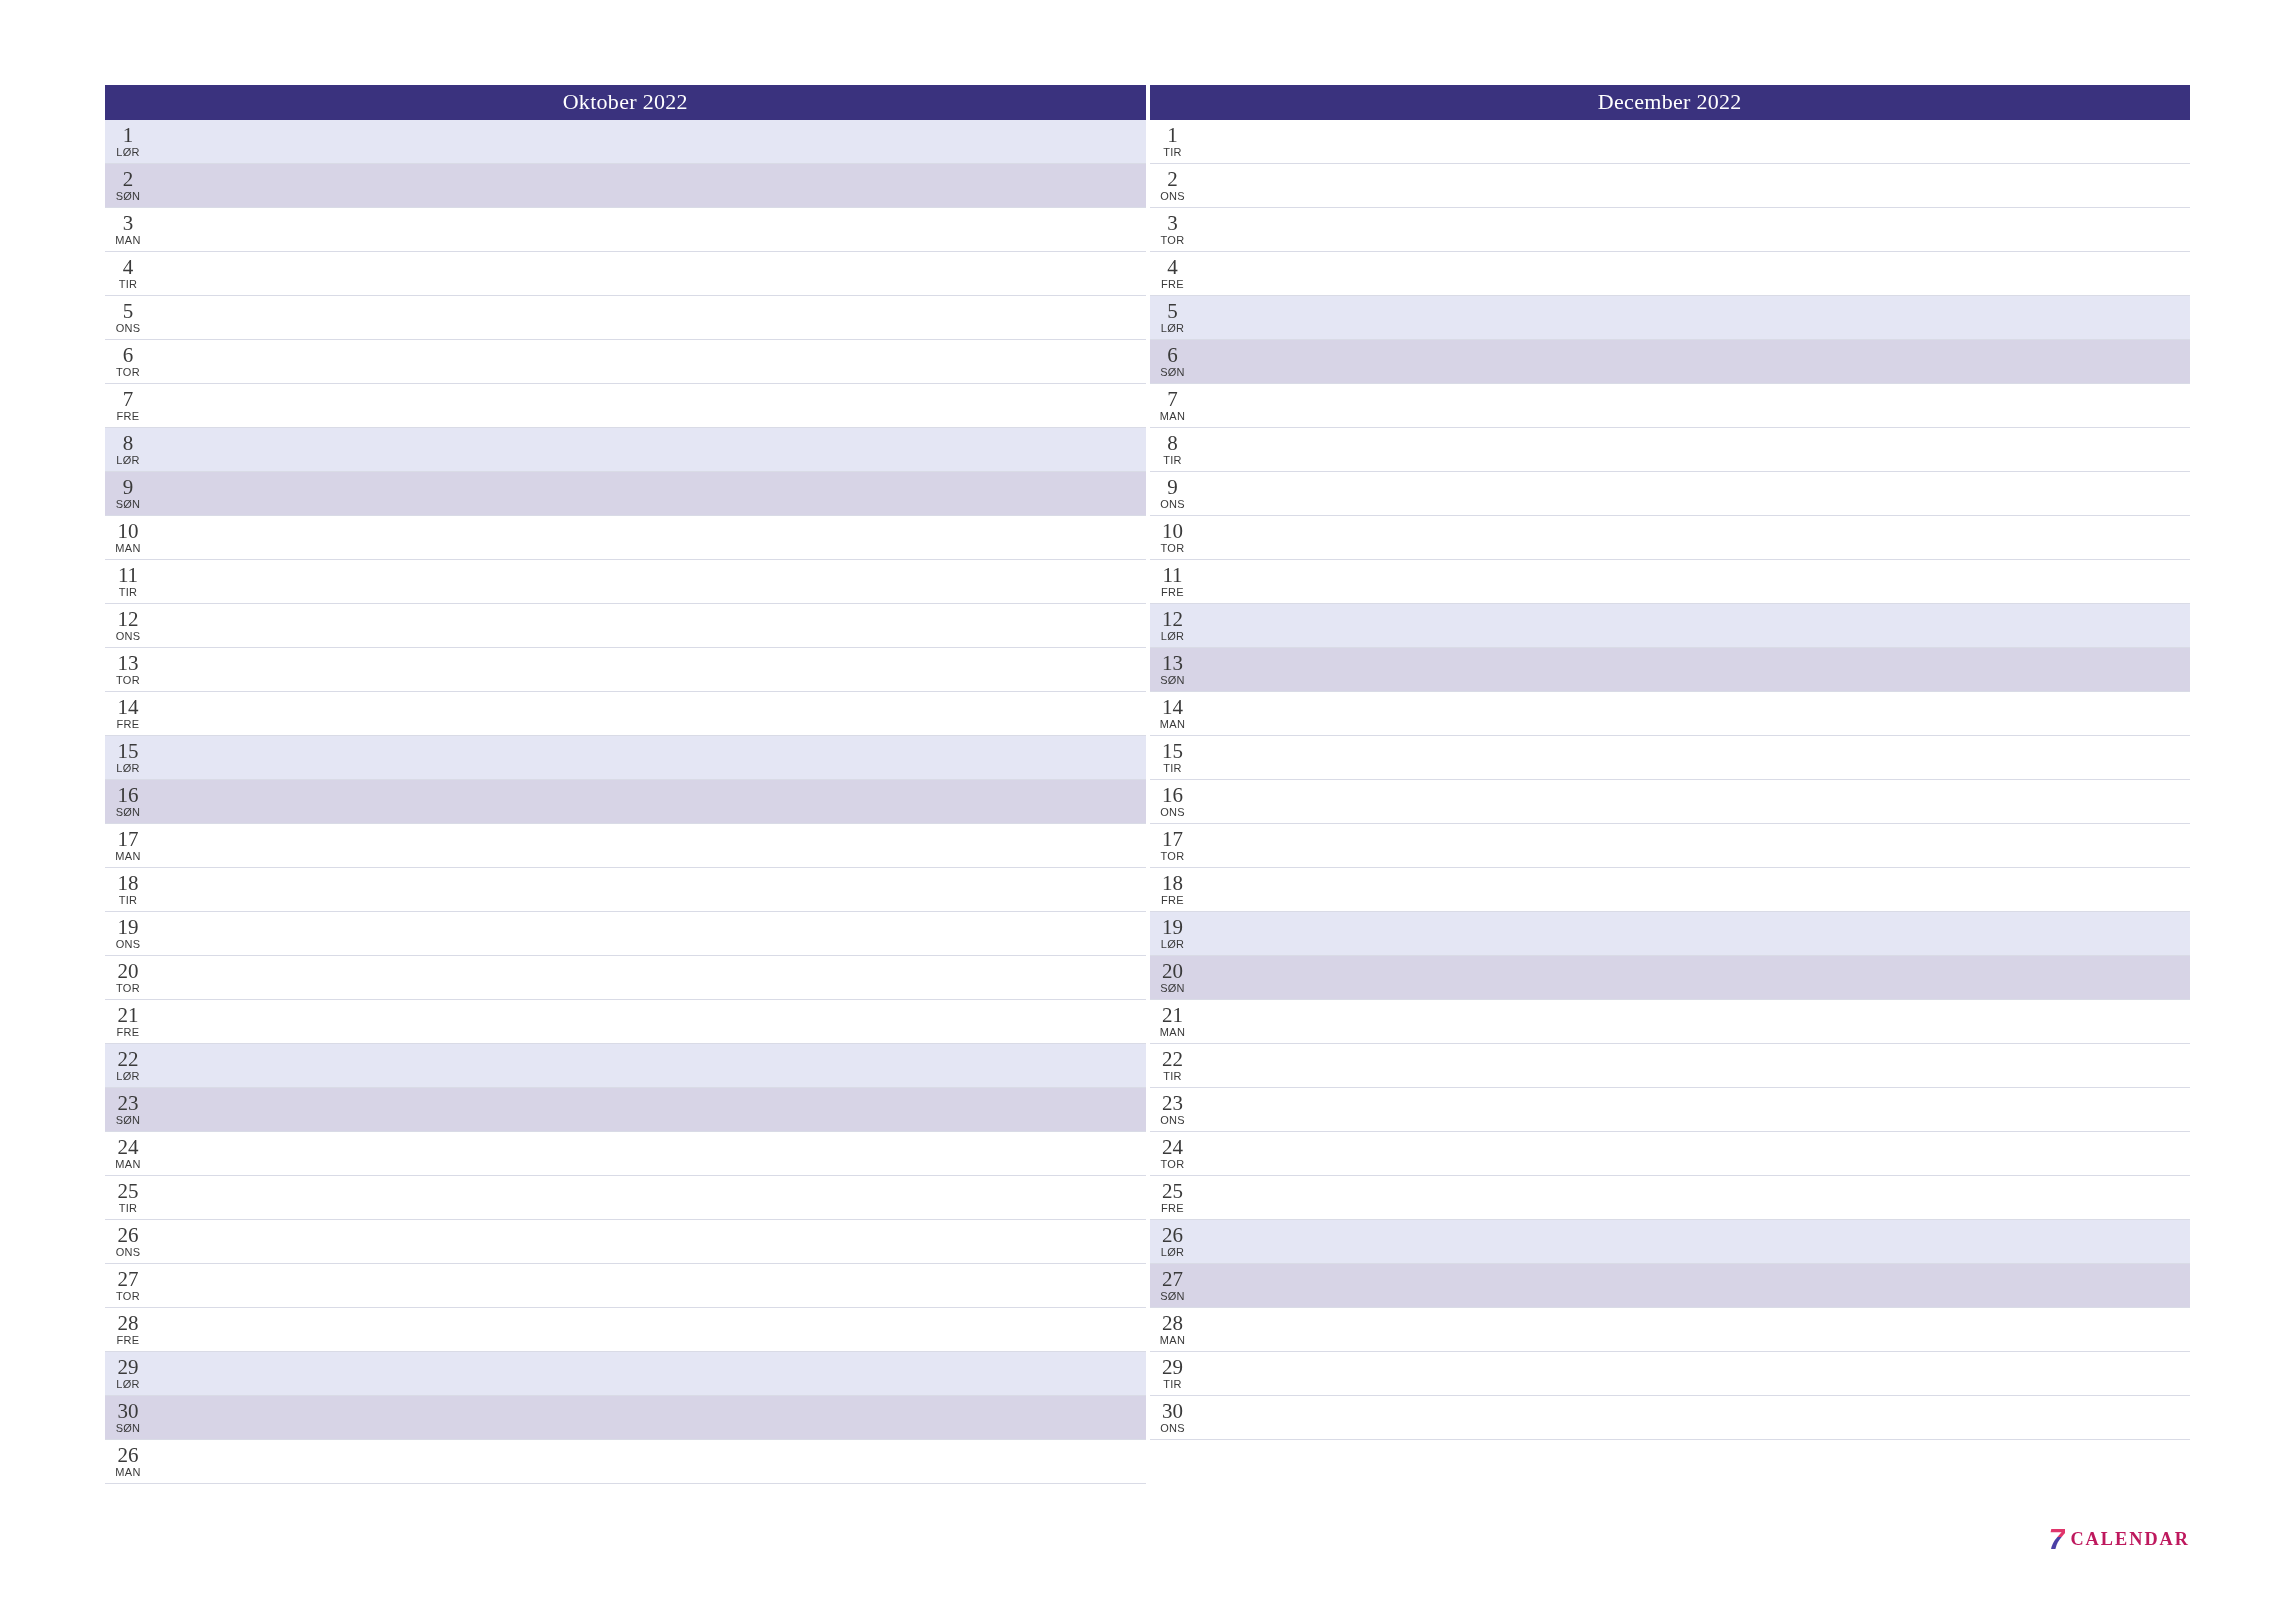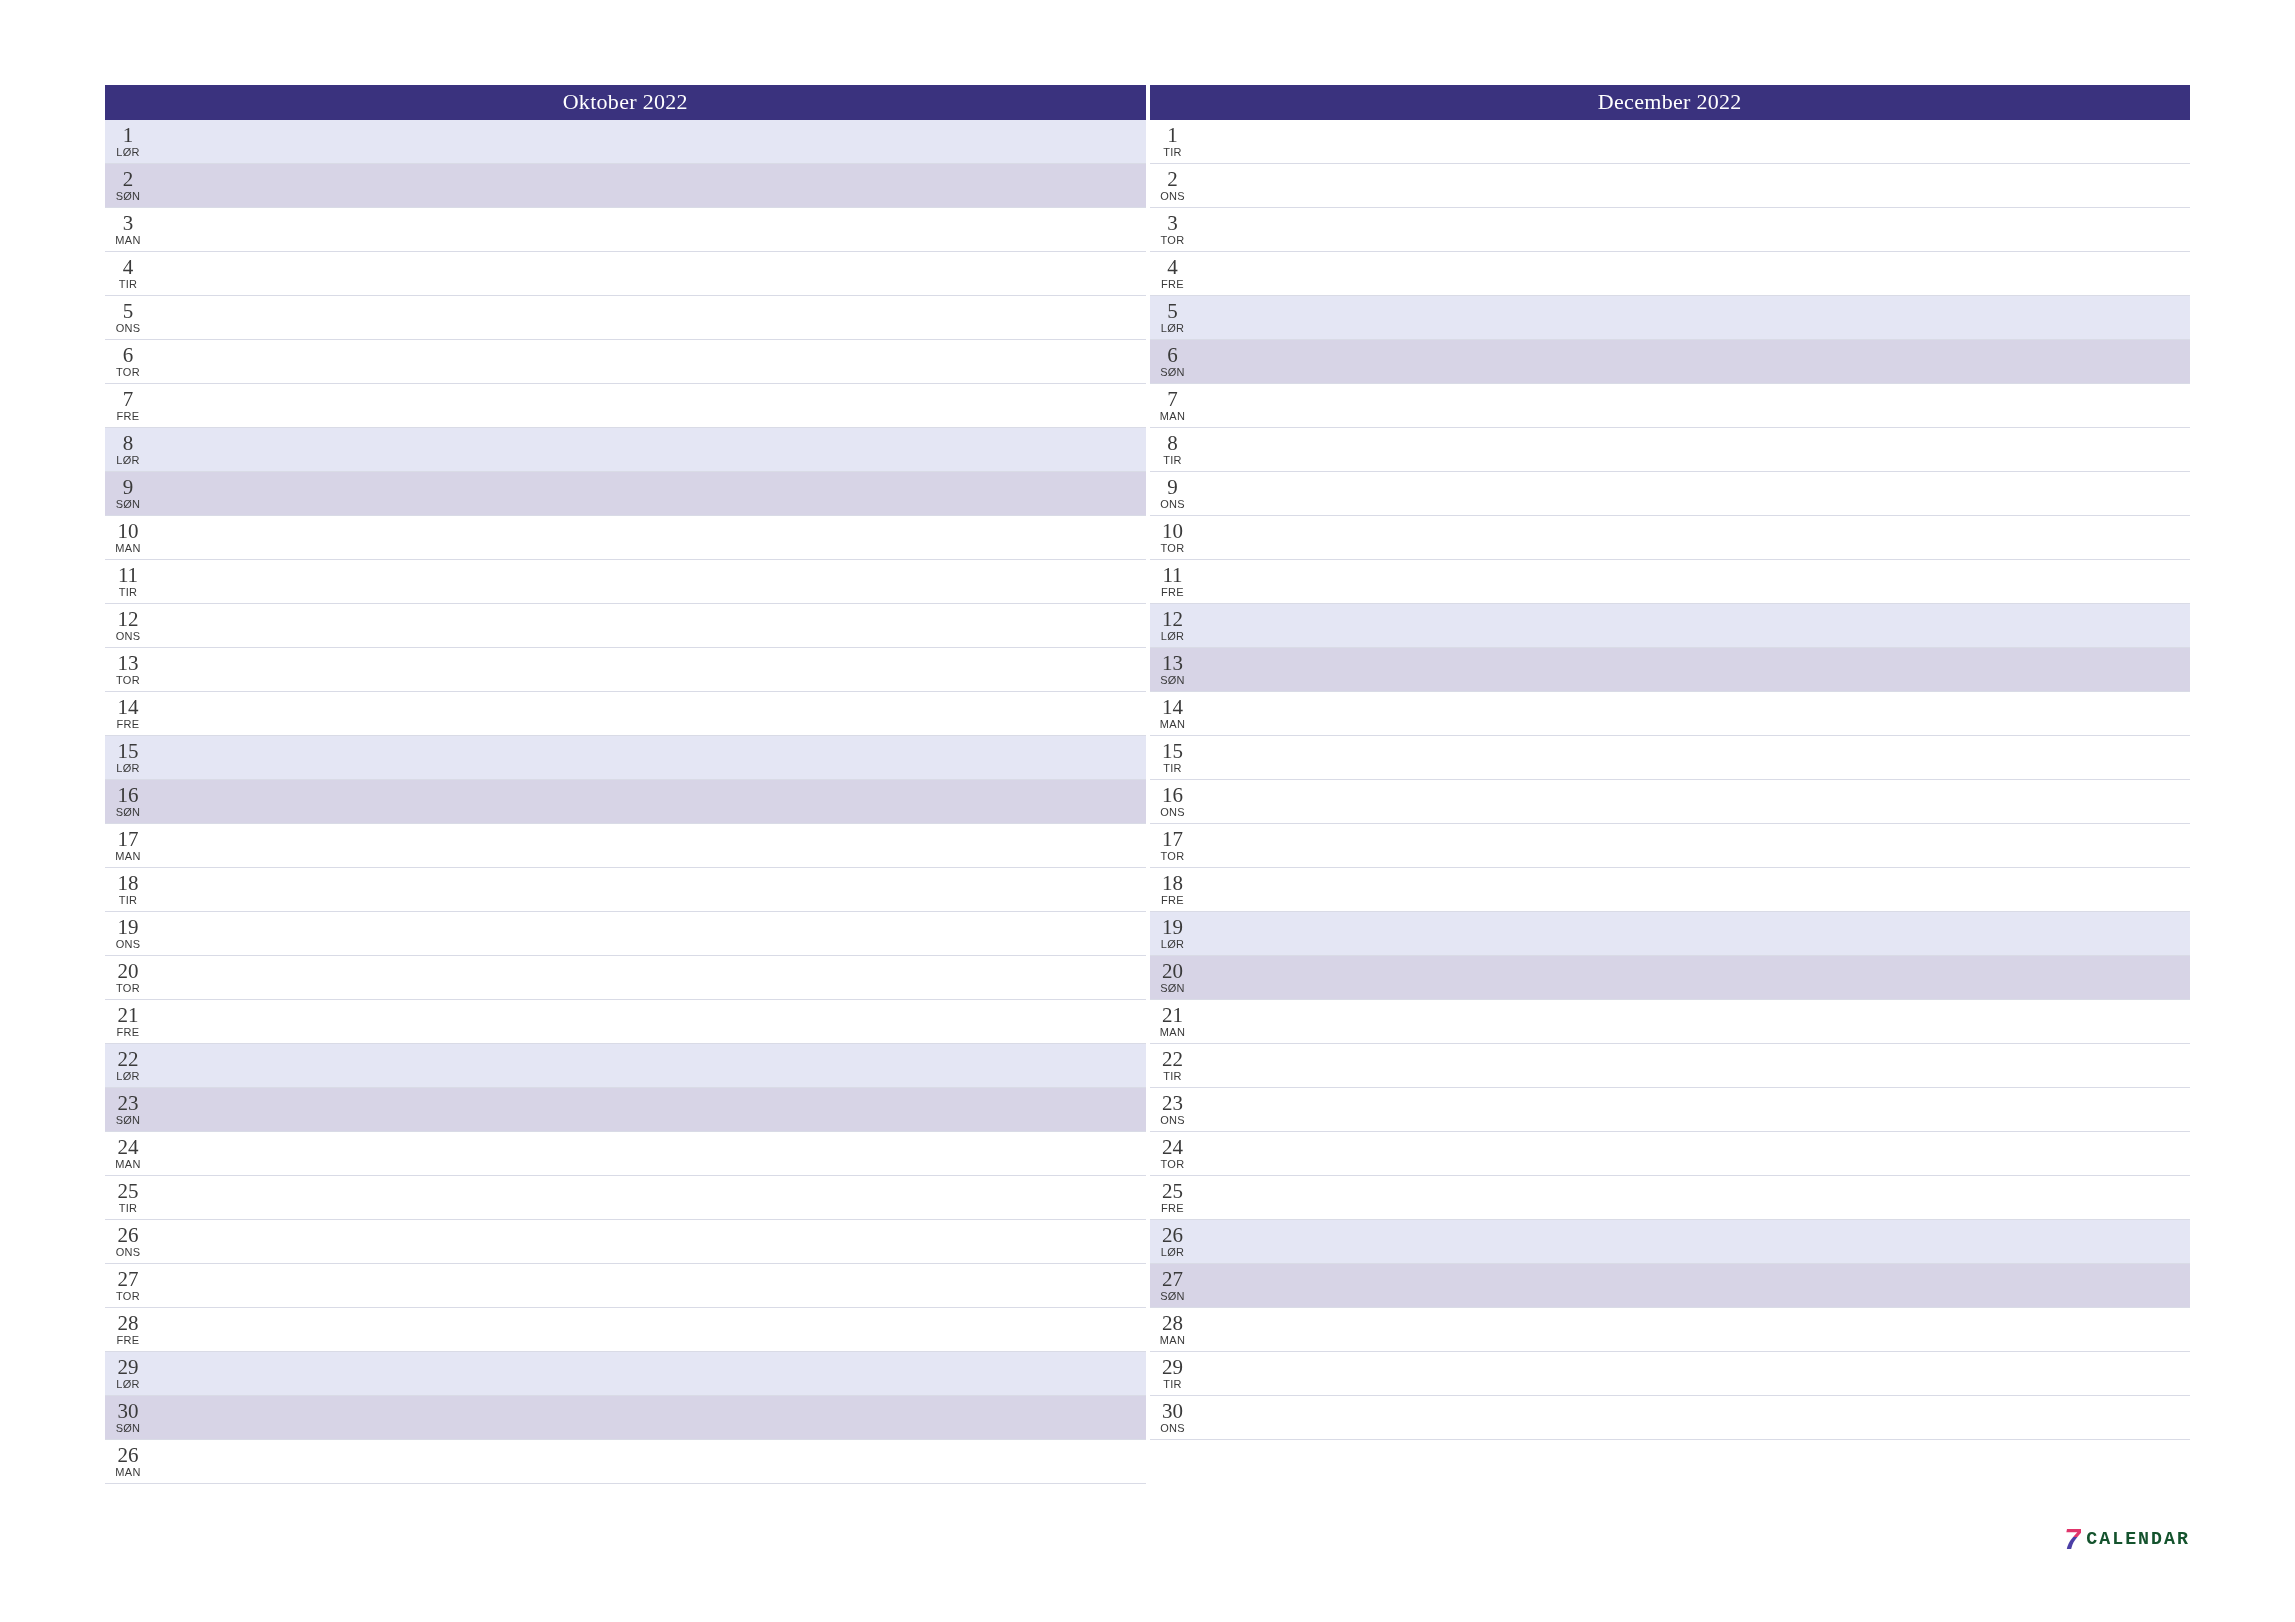--- a/index.html
+++ b/index.html
@@ -74,25 +74,25 @@
     font-weight: 900;
     font-size: 30px;
     font-style: italic;
     background: linear-gradient(180deg, #e0356b 0%, #e0356b 45%, #4b3fa6 45%, #4b3fa6 100%);
     -webkit-background-clip: text;
     background-clip: text;
     color: transparent;
     line-height: 1;
   }
   .logo-text {
-    font-family: Liberation Mono, monospace;
+    font-family: Liberation Serif, serif;
     font-weight: 800;
     font-size: 18.3px;
     letter-spacing: 2px;
-    color: #14532d;
+    color: #be185d;
   }
 </style>
 </head>
 <body>
 
 <div class="planner">
 
   <div class="month-col">
     <div class="month-header">Oktober 2022</div>
     <div>

